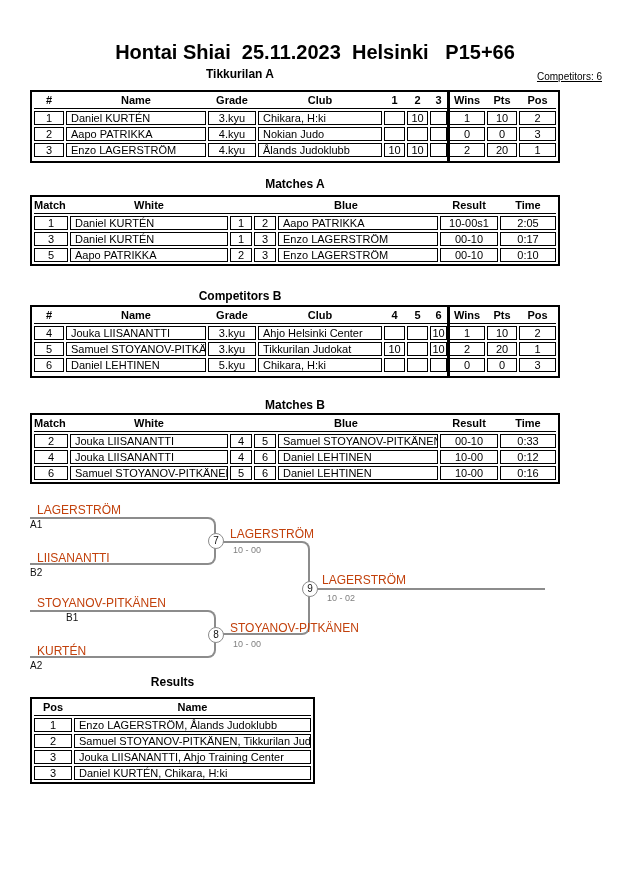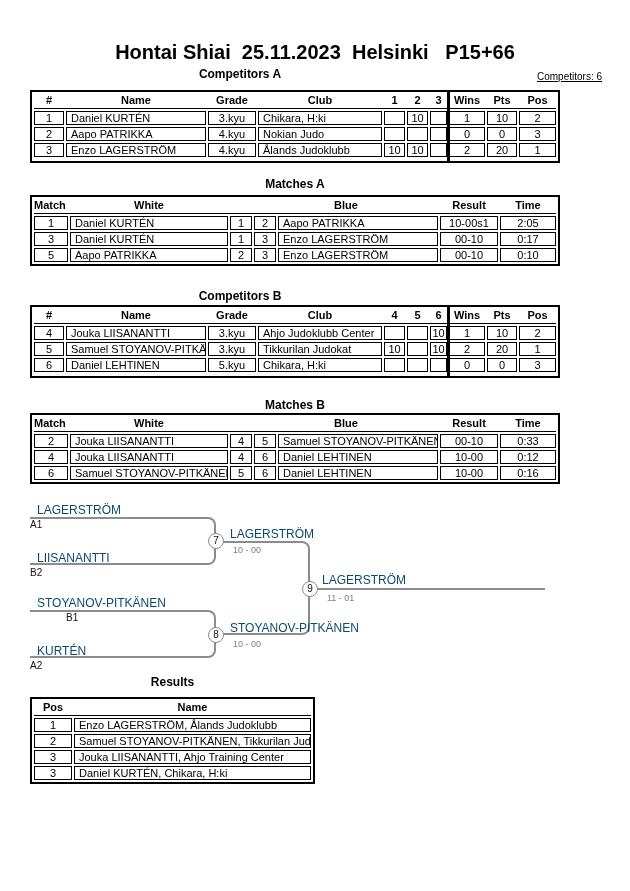--- a/index.html
+++ b/index.html
@@ -27,35 +27,35 @@
       font-size:11px;line-height:11px;display:flex;align-items:center;justify-content:center;
       white-space:nowrap;overflow:hidden;}
   .dc.l{justify-content:flex-start;padding:0 4px;}
   .vsep{position:absolute;top:-2px;bottom:-2px;left:415px;width:3px;background:#000;z-index:2;}
 
   
   .bracket{position:absolute;inset:0;}
   .bk-box{position:absolute;border:2px solid #8c8c8c;border-left:none;
           border-radius:0 8px 8px 0;box-sizing:border-box;}
   .bk-hline{position:absolute;height:2px;background:#8c8c8c;}
-  .bk-name{position:absolute;font-size:12px;white-space:nowrap;color:#0c4a6e;}
+  .bk-name{position:absolute;font-size:12px;white-space:nowrap;color:#c2410c;}
   .bk-seed{position:absolute;font-size:10px;white-space:nowrap;color:#111;}
   .bk-score{position:absolute;font-size:9px;white-space:nowrap;color:#808080;}
   .bk-circle{position:absolute;width:14px;height:14px;border:1px solid #8c8c8c;border-radius:50%;
              background:#fff;font-size:10px;line-height:14px;text-align:center;color:#111;z-index:3;}
 </style>
 </head>
 <body>
 
 <div class="page">
 
   <div class="title">Hontai Shiai  25.11.2023  Helsinki   P15+66</div>
   <div class="comp-count">Competitors: 6</div>
 
-  <div class="hdg" style="top:67px;width:420px;">Competitors A</div>
+  <div class="hdg" style="top:67px;width:420px;">Tikkurilan A</div>
   <div class="ctable" style="top:90px;">
     <div class="grid comp-grid hrow">
       <div class="hc">#</div>
       <div class="hc">Name</div>
       <div class="hc">Grade</div>
       <div class="hc">Club</div>
       <div class="hc">1</div>
       <div class="hc">2</div>
       <div class="hc">3</div>
       <div class="hc">Wins</div>
@@ -150,21 +150,21 @@
       <div class="hc">5</div>
       <div class="hc">6</div>
       <div class="hc">Wins</div>
       <div class="hc">Pts</div>
       <div class="hc">Pos</div>
     </div>
     <div class="grid comp-grid drow">
       <div class="dc">4</div>
       <div class="dc l">Jouka LIISANANTTI</div>
       <div class="dc">3.kyu</div>
-      <div class="dc l">Ahjo Judoklubb Center</div>
+      <div class="dc l">Ahjo Helsinki Center</div>
       <div class="dc"></div>
       <div class="dc"></div>
       <div class="dc">10</div>
       <div class="dc">1</div>
       <div class="dc">10</div>
       <div class="dc">2</div>
     </div>
     <div class="grid comp-grid drow">
       <div class="dc">5</div>
       <div class="dc l">Samuel STOYANOV-PITKÄNEN</div>
@@ -248,21 +248,21 @@
 
     <div class="bk-circle" style="left:208px;top:533px;">7</div>
     <div class="bk-circle" style="left:208px;top:627px;">8</div>
     <div class="bk-circle" style="left:302px;top:581px;">9</div>
 
     <div class="bk-name" style="left:230px;top:527px;">LAGERSTRÖM</div>
     <div class="bk-score" style="left:233px;top:545px;">10 - 00</div>
     <div class="bk-name" style="left:230px;top:621px;">STOYANOV-PITKÄNEN</div>
     <div class="bk-score" style="left:233px;top:639px;">10 - 00</div>
     <div class="bk-name" style="left:322px;top:573px;">LAGERSTRÖM</div>
-    <div class="bk-score" style="left:327px;top:593px;">11 - 01</div>
+    <div class="bk-score" style="left:327px;top:593px;">10 - 02</div>
   </div>
 
   <div class="hdg" style="top:675px;width:285px;">Results</div>
   <div class="ctable res" style="top:697px;">
     <div class="grid res-grid hrow">
       <div class="hc">Pos</div>
       <div class="hc">Name</div>
     </div>
     <div class="grid res-grid drow">
       <div class="dc">1</div>

